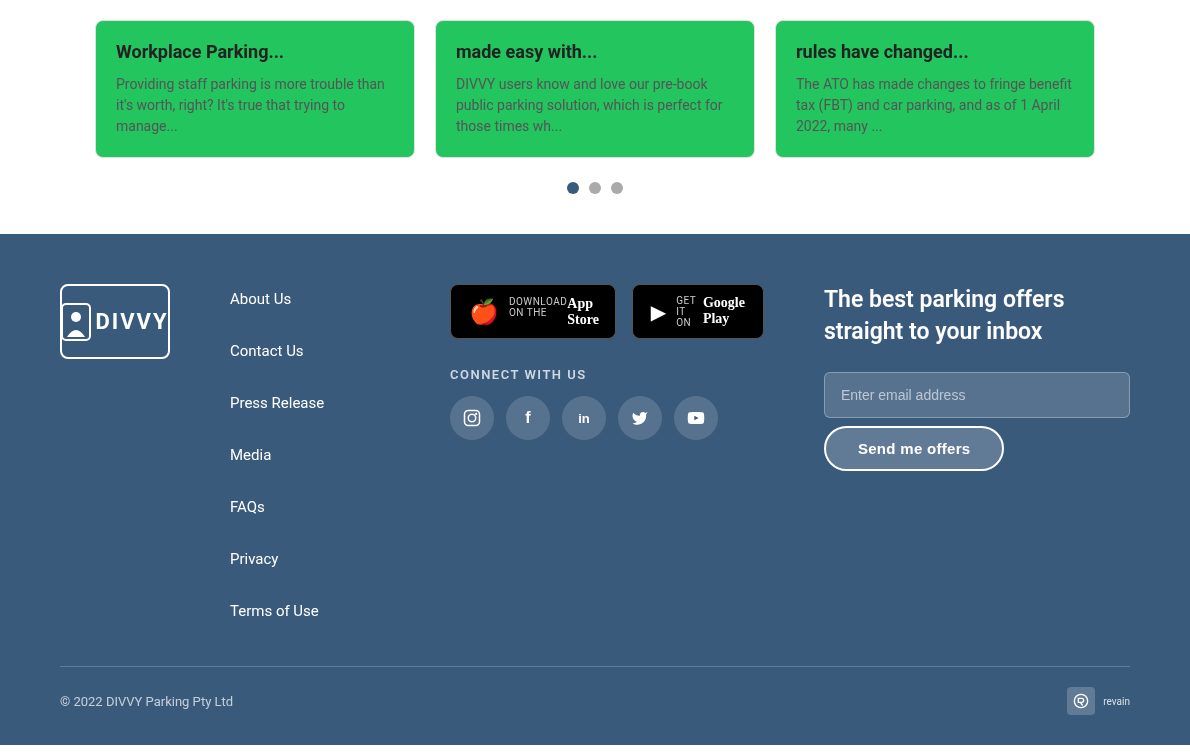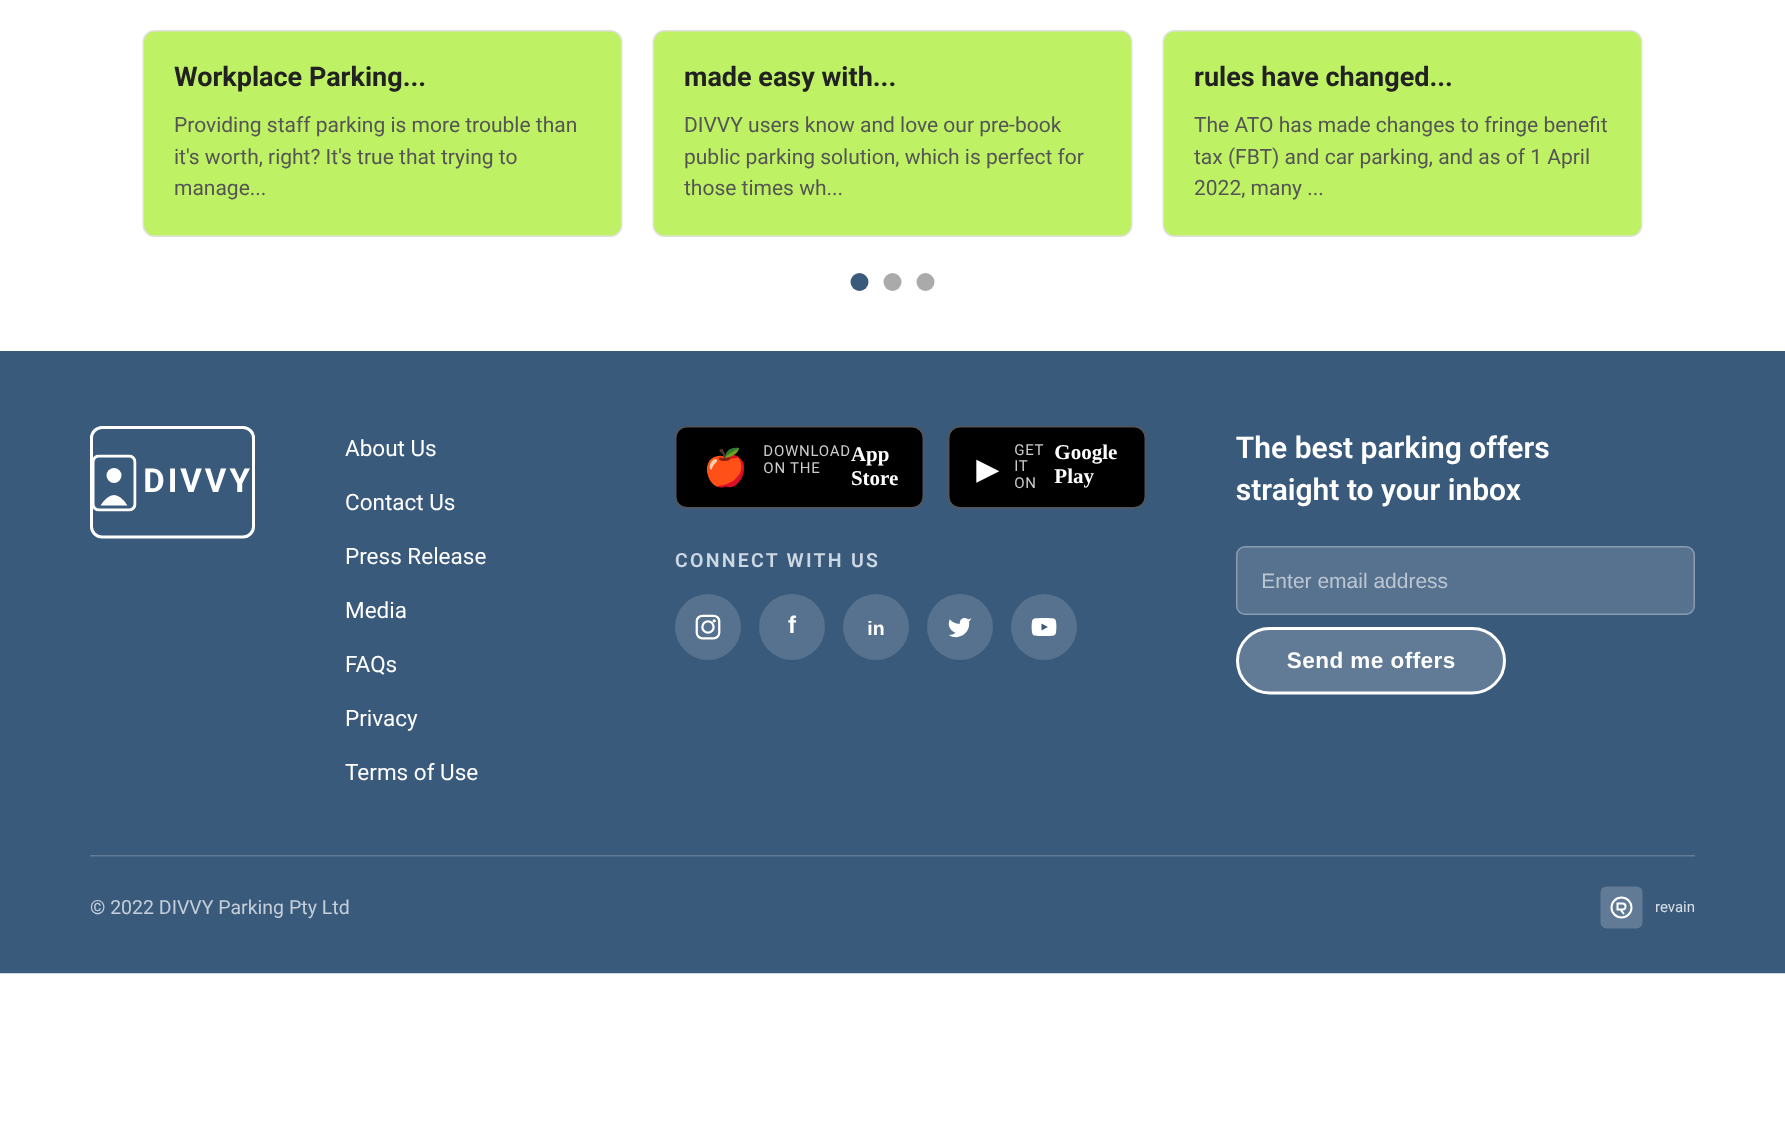--- a/index.html
+++ b/index.html
@@ -20,21 +20,21 @@
       display: flex;
       gap: 20px;
       justify-content: center;
     }
 
     .blog-card {
       border: 1px solid #e0e0e0;
       border-radius: 8px;
       padding: 20px;
       width: 320px;
-      background: #bef264;
+      background: #22c55e;
     }
 
     .blog-card h3 {
       font-size: 18px;
       font-weight: 700;
       color: #222;
       margin-bottom: 12px;
     }
 
     .blog-card p {
@@ -95,21 +95,21 @@
     .logo-inner {
       display: flex;
       align-items: center;
       gap: 4px;
     }
 
     
     .footer-nav {
       display: flex;
       flex-direction: column;
-      gap: 6px;
+      gap: 22px;
       min-width: 160px;
     }
 
     .footer-nav a {
       color: #fff;
       text-decoration: none;
       font-size: 15px;
       padding: 6px 0;
     }
 
@@ -195,21 +195,21 @@
       color: #fff;
       border: none;
     }
 
     
     .footer-newsletter {
       min-width: 300px;
     }
 
     .newsletter-heading {
-      font-size: 20px;
+      font-size: 23px;
       font-weight: 600;
       line-height: 1.4;
       margin-bottom: 24px;
       color: #fff;
       max-width: 280px;
     }
 
     .email-input {
       width: 100%;
       background: rgba(255,255,255,0.15);

